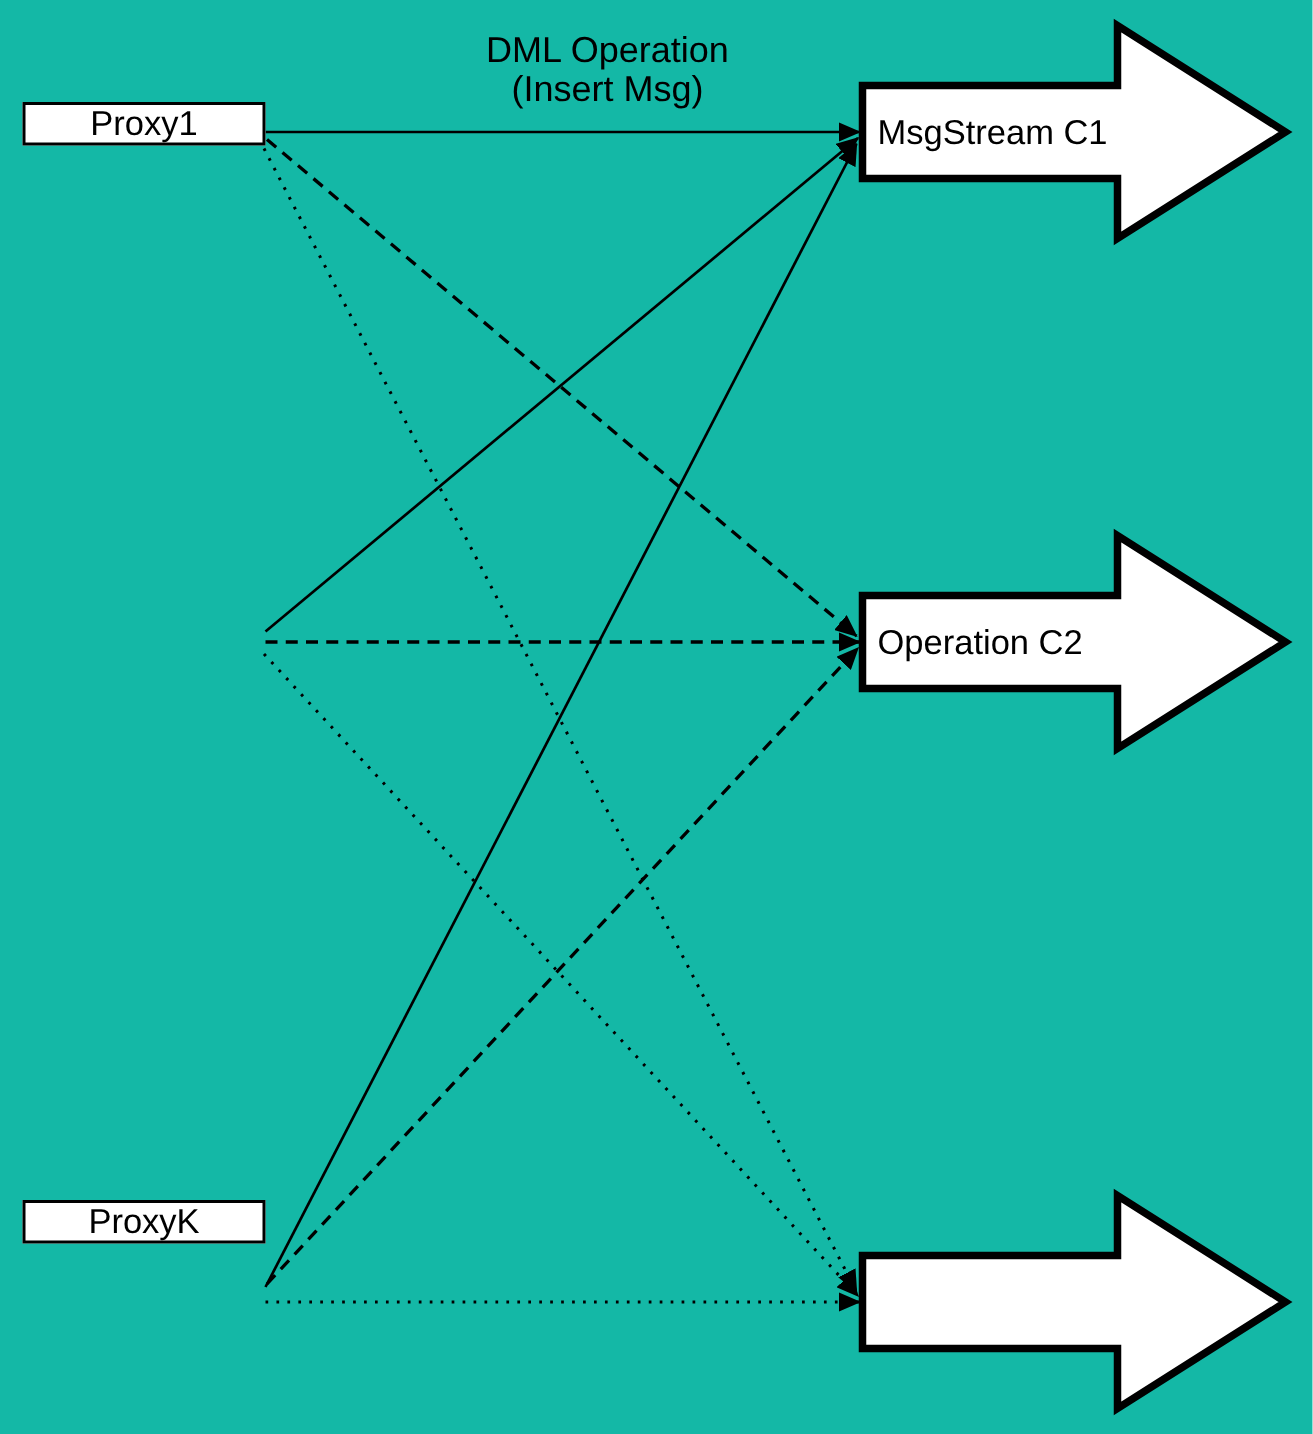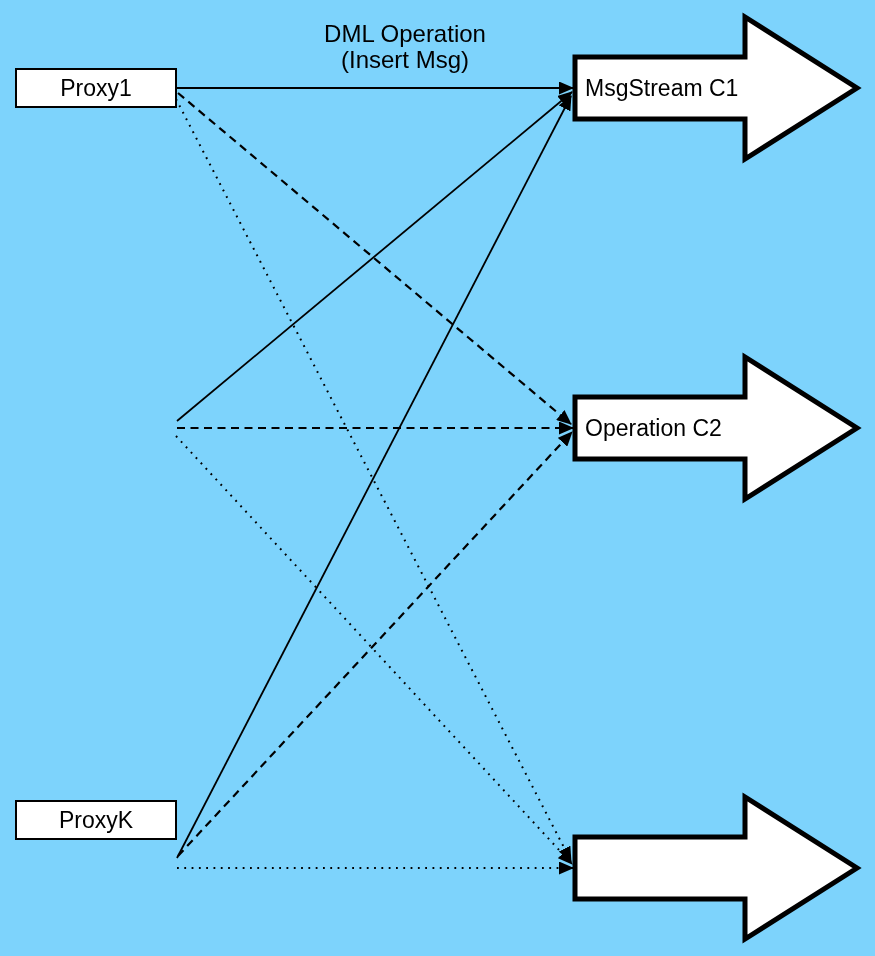--- a/index.html
+++ b/index.html
@@ -4,21 +4,21 @@
 <style>
   html, body {
     margin: 0;
     padding: 0;
     background: #ffffff;
   }
   .canvas {
     position: relative;
     width: 875px;
     height: 956px;
-    background: #7dd3fc;
+    background: #14b8a6;
     font-family: "Liberation Sans", sans-serif;
     color: #000000;
     overflow: hidden;
   }
   .diagram-svg {
     position: absolute;
     left: 0;
     top: 0;
   }
   .edge {
@@ -31,21 +31,21 @@
   .block-arrow {
     fill: #ffffff;
     stroke: #000000;
     stroke-width: 5;
     stroke-linejoin: miter;
   }
   .proxy-box {
     position: absolute;
     left: 15px;
     width: 162px;
-    height: 40px;
+    height: 29px;
     box-sizing: border-box;
     border: 2px solid #000000;
     background: #ffffff;
     display: flex;
     align-items: center;
     justify-content: center;
     font-size: 23px;
     line-height: 1;
   }
   .stream-label {

